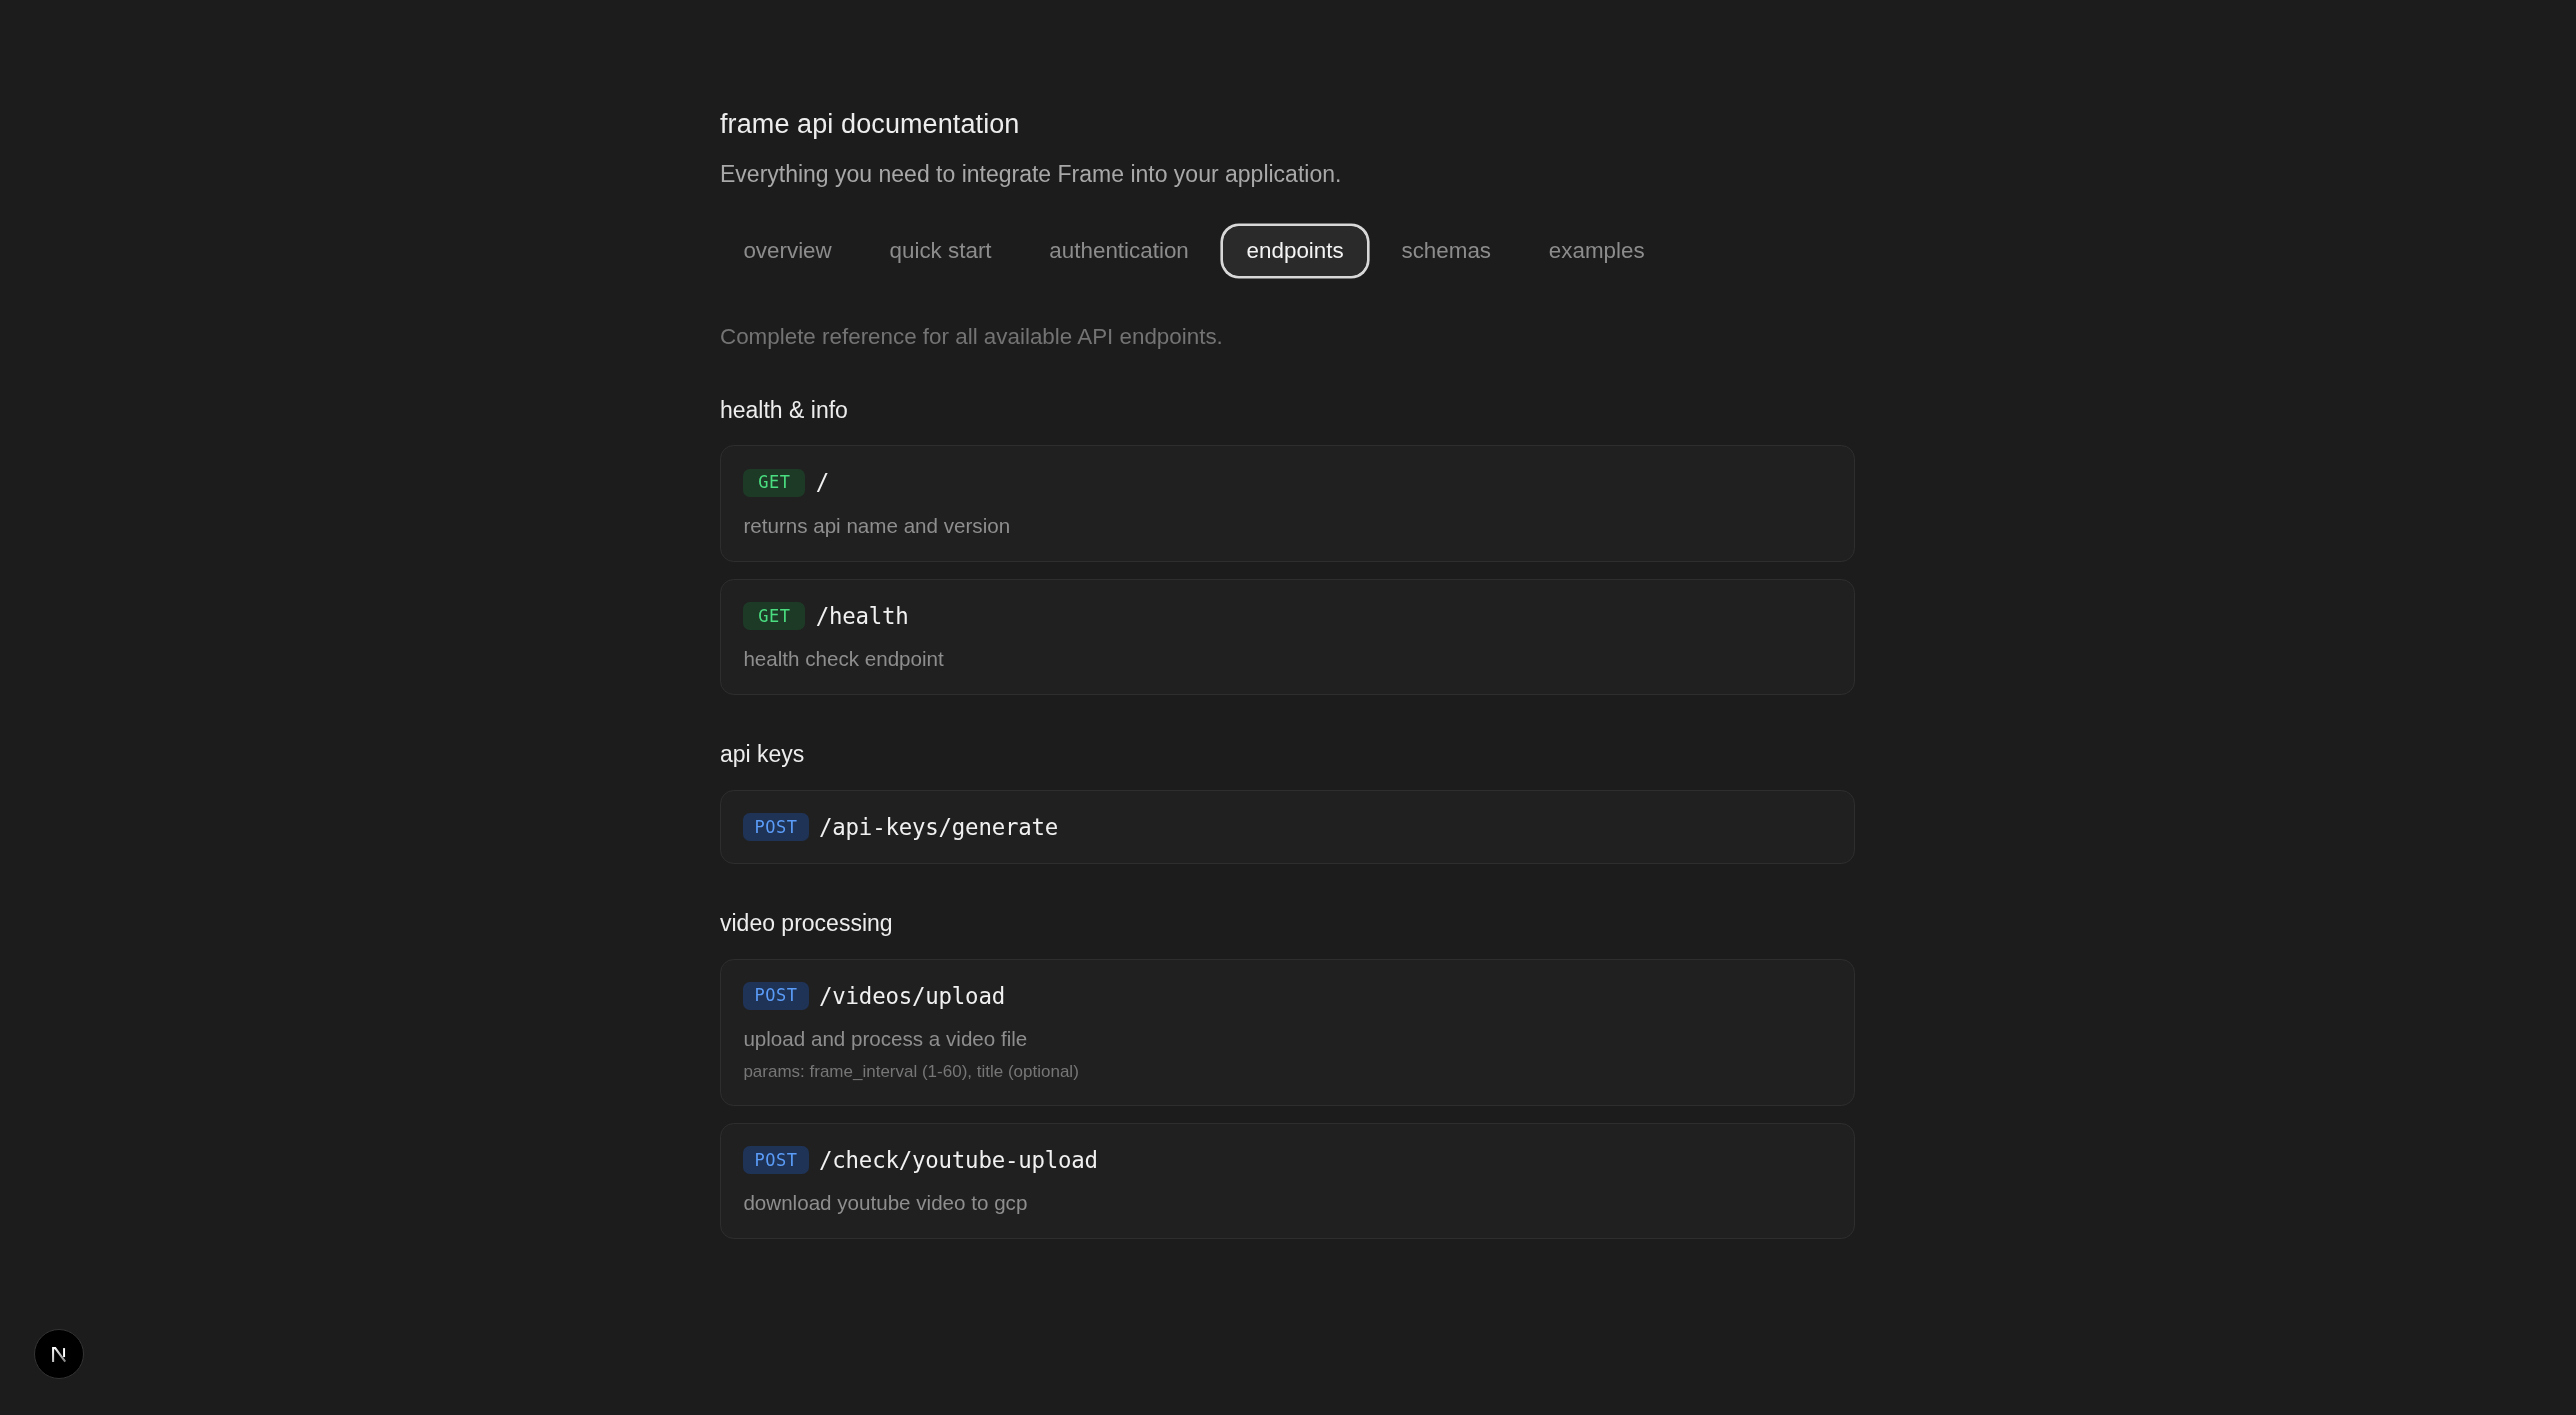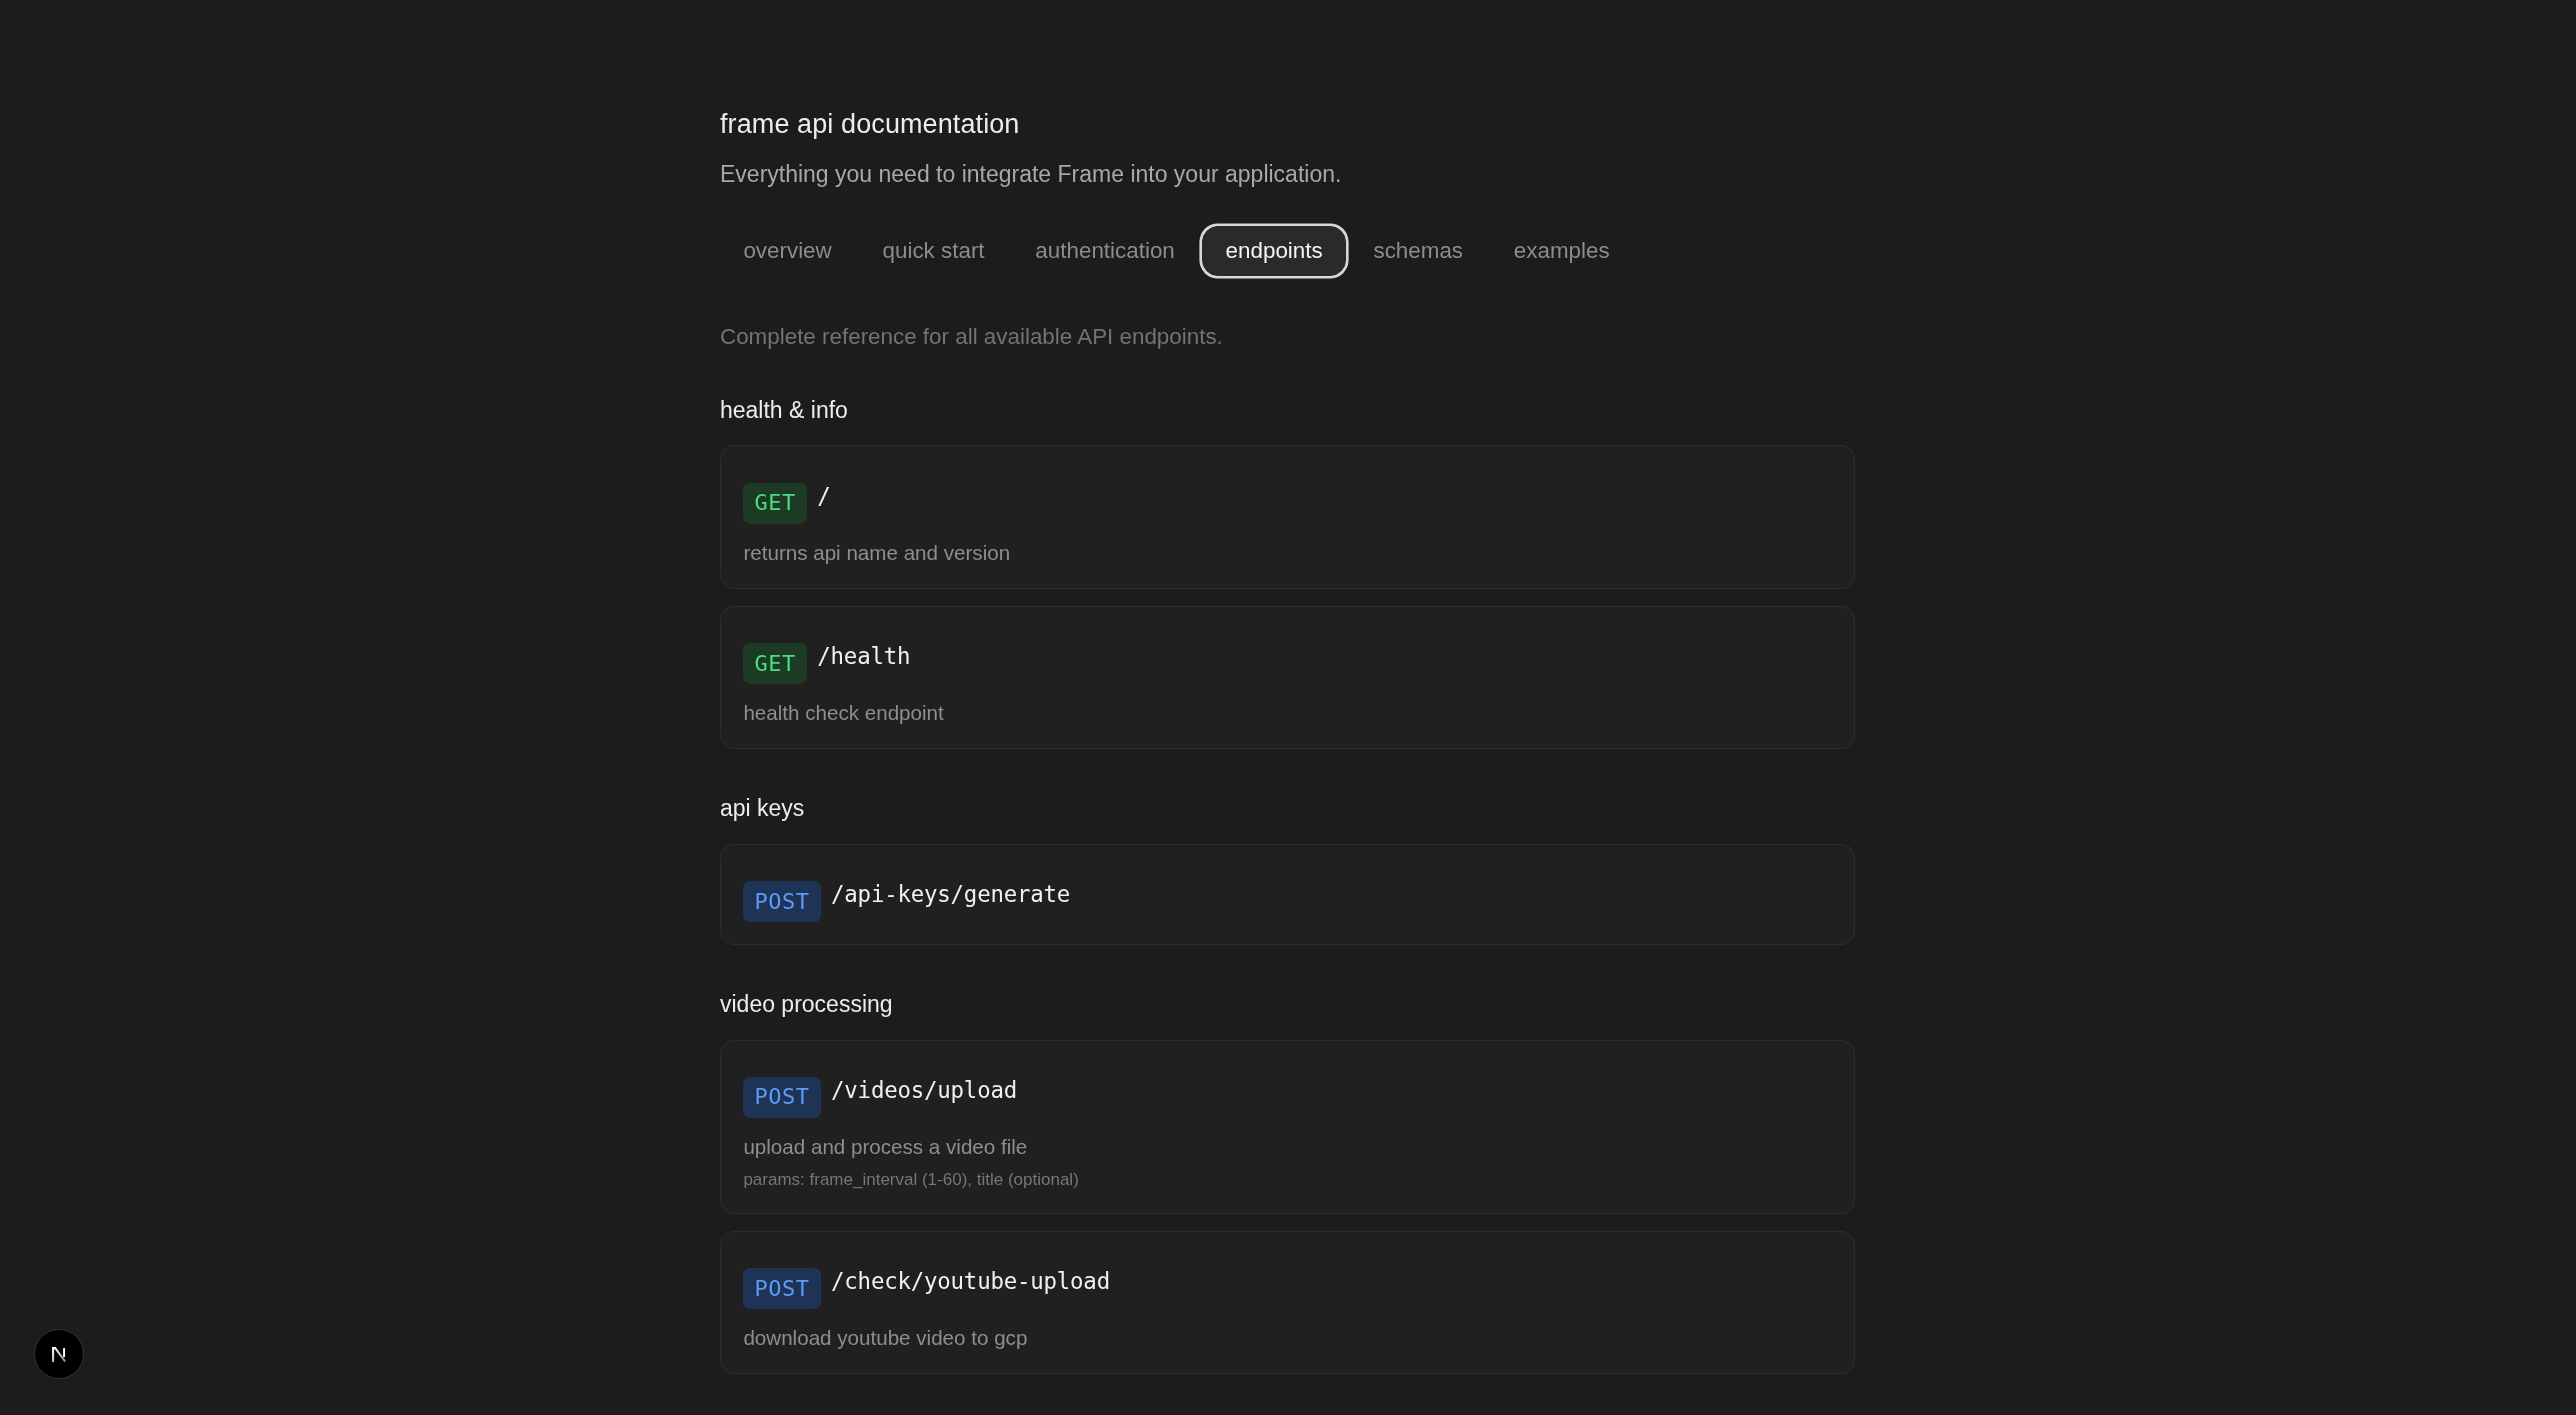--- a/index.html
+++ b/index.html
@@ -47,21 +47,21 @@
     font-weight: 400;
     color: #a8a8a8;
     line-height: 1.2;
   }
 
   
   .tabs {
     margin-top: 37px;
     display: flex;
     align-items: center;
-    gap: 4px;
+    gap: 11px;
   }
 
   .tab {
     font-size: 22.4px;
     font-weight: 400;
     color: #8c8c8c;
     padding: 11.2px 22.4px;
     border-radius: 10.3px;
     background: transparent;
     border: 1.7px solid transparent;
@@ -112,28 +112,27 @@
     display: flex;
     align-items: center;
     gap: 10.3px;
   }
 
   .method-badge {
     display: inline-flex;
     align-items: center;
     justify-content: center;
     min-width: 62px;
-    height: 41px;
+    height: 28px;
     padding: 0 11.2px;
     border-radius: 6.9px;
     font-family: "DejaVu Sans Mono", monospace;
-    font-size: 22px;
+    font-size: 17px;
     letter-spacing: 0.5px;
     line-height: 1;
-    margin-top: 14px;
   }
 
   .method-get {
     background: #1d3a26;
     color: #4ade80;
   }
 
   .method-post {
     background: #1e3356;
     color: #5b9cf8;

